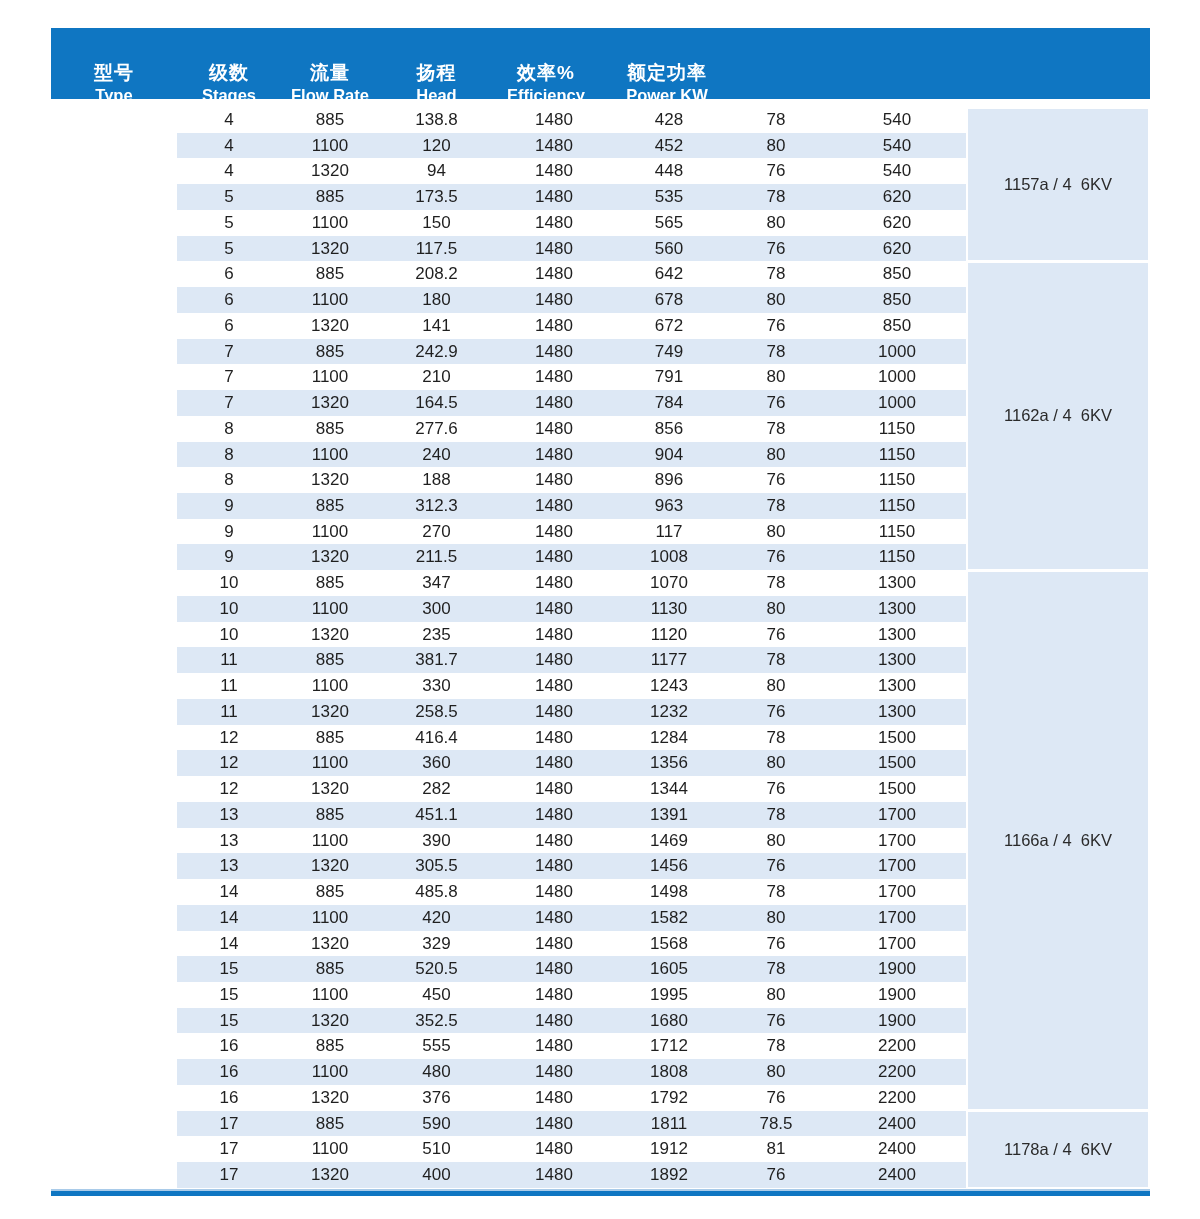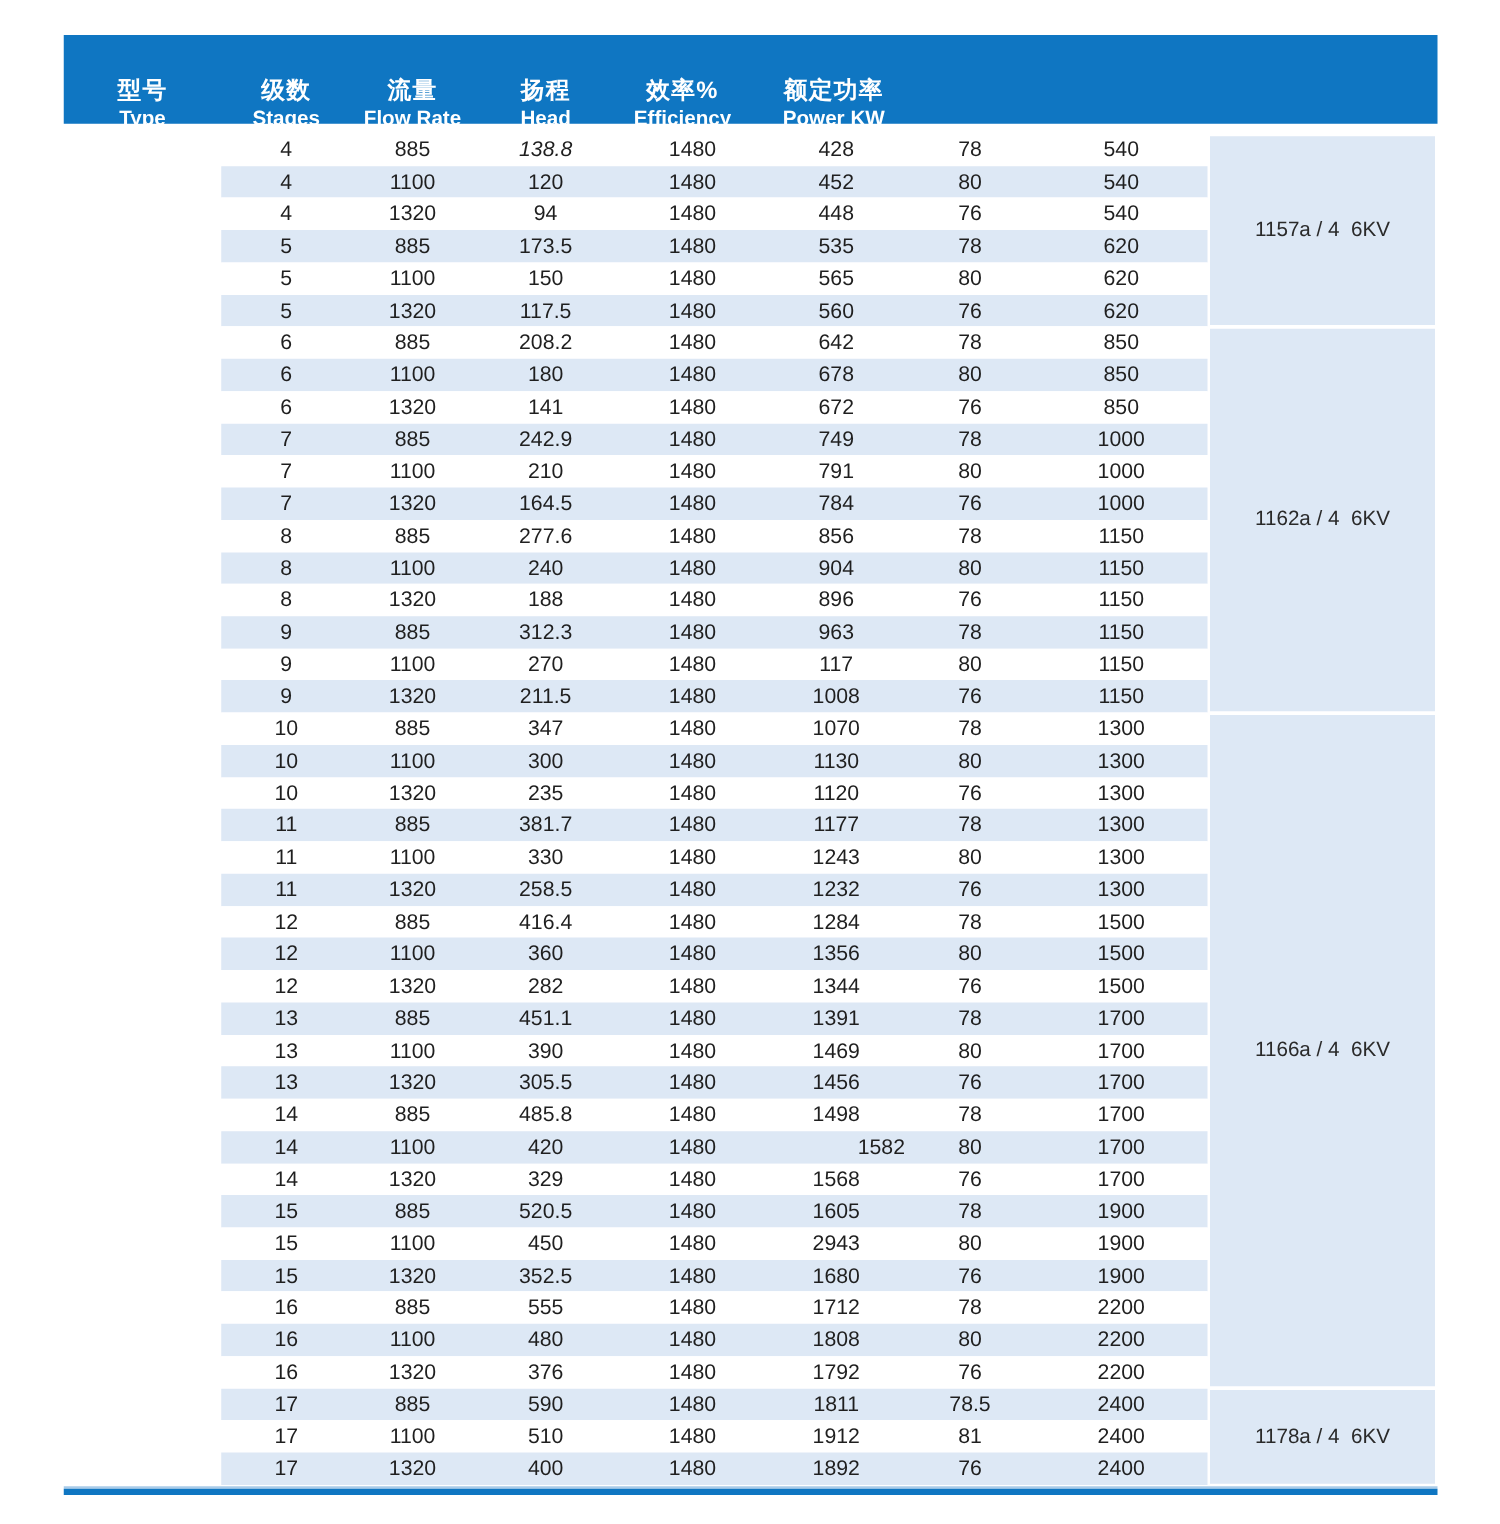--- a/index.html
+++ b/index.html
@@ -137,21 +137,21 @@
         <div class="th" style="width: 138px;">
           <div class="zh">额定功率</div>
           <div class="en">Power KW</div>
         </div>
       </div>
     <div class="tbody">
       <div class="rows" id="rows">
           <div class="row plain">
             <div class="cell" style="width: 104px;">4</div>
             <div class="cell" style="width: 98px;">885</div>
-            <div class="cell" style="width: 115px; font-style: italic;">138.8</div>
+            <div class="cell" style="width: 115px;">138.8</div>
             <div class="cell" style="width: 120px;">1480</div>
             <div class="cell" style="width: 110px;">428</div>
             <div class="cell" style="width: 104px;">78</div>
             <div class="cell" style="width: 138px;">540</div>
           </div>
           <div class="row alt">
             <div class="cell" style="width: 104px;">4</div>
             <div class="cell" style="width: 98px;">1100</div>
             <div class="cell" style="width: 115px;">120</div>
             <div class="cell" style="width: 120px;">1480</div>
@@ -418,21 +418,21 @@
             <div class="cell" style="width: 120px;">1480</div>
             <div class="cell" style="width: 110px;">1498</div>
             <div class="cell" style="width: 104px;">78</div>
             <div class="cell" style="width: 138px;">1700</div>
           </div>
           <div class="row alt">
             <div class="cell" style="width: 104px;">14</div>
             <div class="cell" style="width: 98px;">1100</div>
             <div class="cell" style="width: 115px;">420</div>
             <div class="cell" style="width: 120px;">1480</div>
-            <div class="cell" style="width: 110px; text-align: right;">1582</div>
+            <div class="cell" style="width: 110px;">1582</div>
             <div class="cell" style="width: 104px;">80</div>
             <div class="cell" style="width: 138px;">1700</div>
           </div>
           <div class="row plain">
             <div class="cell" style="width: 104px;">14</div>
             <div class="cell" style="width: 98px;">1320</div>
             <div class="cell" style="width: 115px;">329</div>
             <div class="cell" style="width: 120px;">1480</div>
             <div class="cell" style="width: 110px;">1568</div>
             <div class="cell" style="width: 104px;">76</div>
@@ -445,21 +445,21 @@
             <div class="cell" style="width: 120px;">1480</div>
             <div class="cell" style="width: 110px;">1605</div>
             <div class="cell" style="width: 104px;">78</div>
             <div class="cell" style="width: 138px;">1900</div>
           </div>
           <div class="row plain">
             <div class="cell" style="width: 104px;">15</div>
             <div class="cell" style="width: 98px;">1100</div>
             <div class="cell" style="width: 115px;">450</div>
             <div class="cell" style="width: 120px;">1480</div>
-            <div class="cell" style="width: 110px;">2943</div>
+            <div class="cell" style="width: 110px;">1995</div>
             <div class="cell" style="width: 104px;">80</div>
             <div class="cell" style="width: 138px;">1900</div>
           </div>
           <div class="row alt">
             <div class="cell" style="width: 104px;">15</div>
             <div class="cell" style="width: 98px;">1320</div>
             <div class="cell" style="width: 115px;">352.5</div>
             <div class="cell" style="width: 120px;">1480</div>
             <div class="cell" style="width: 110px;">1680</div>
             <div class="cell" style="width: 104px;">76</div>

